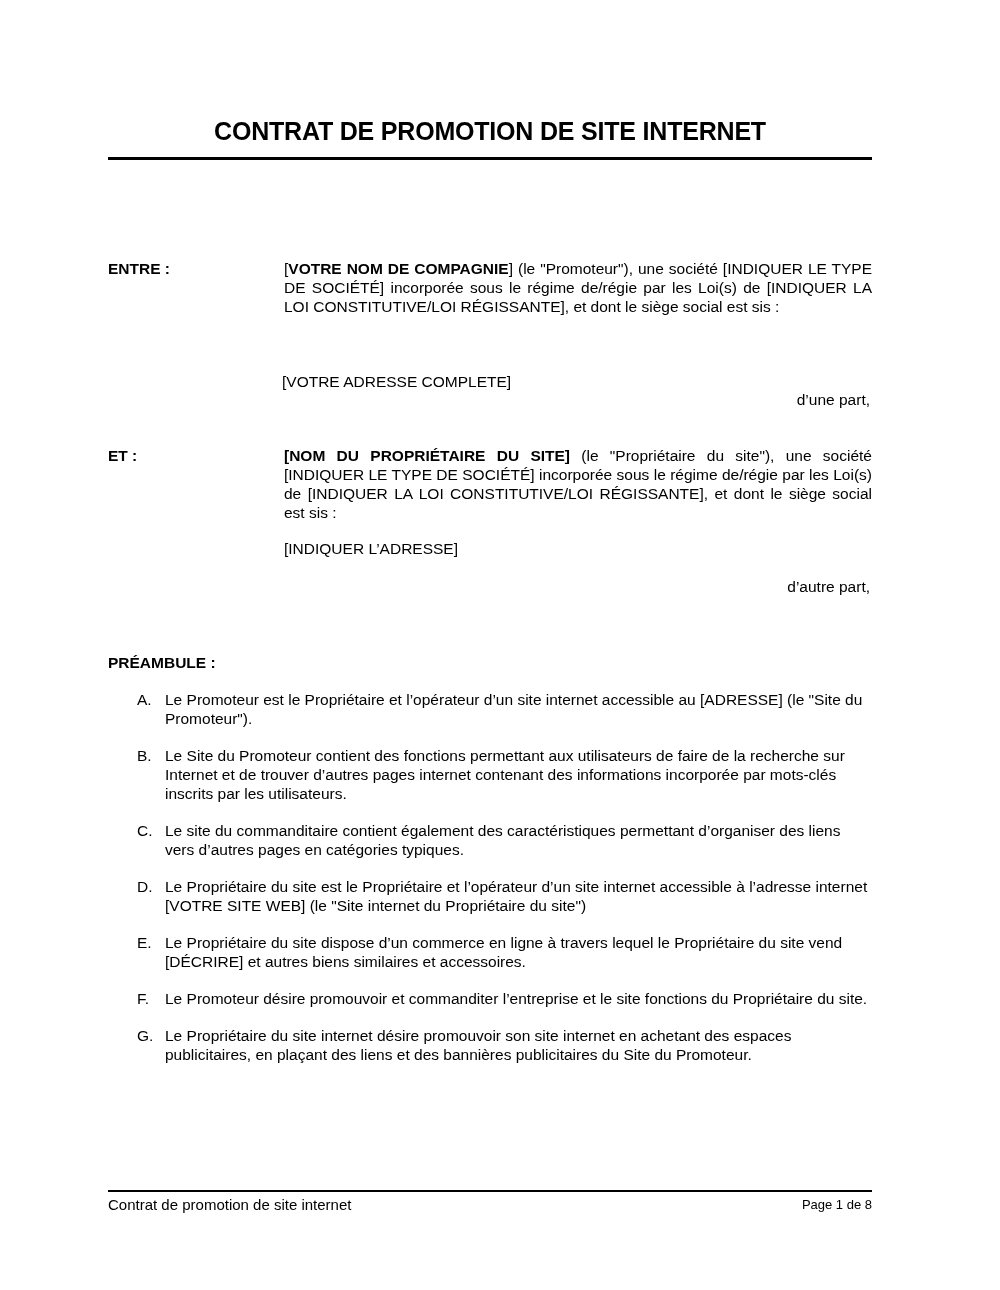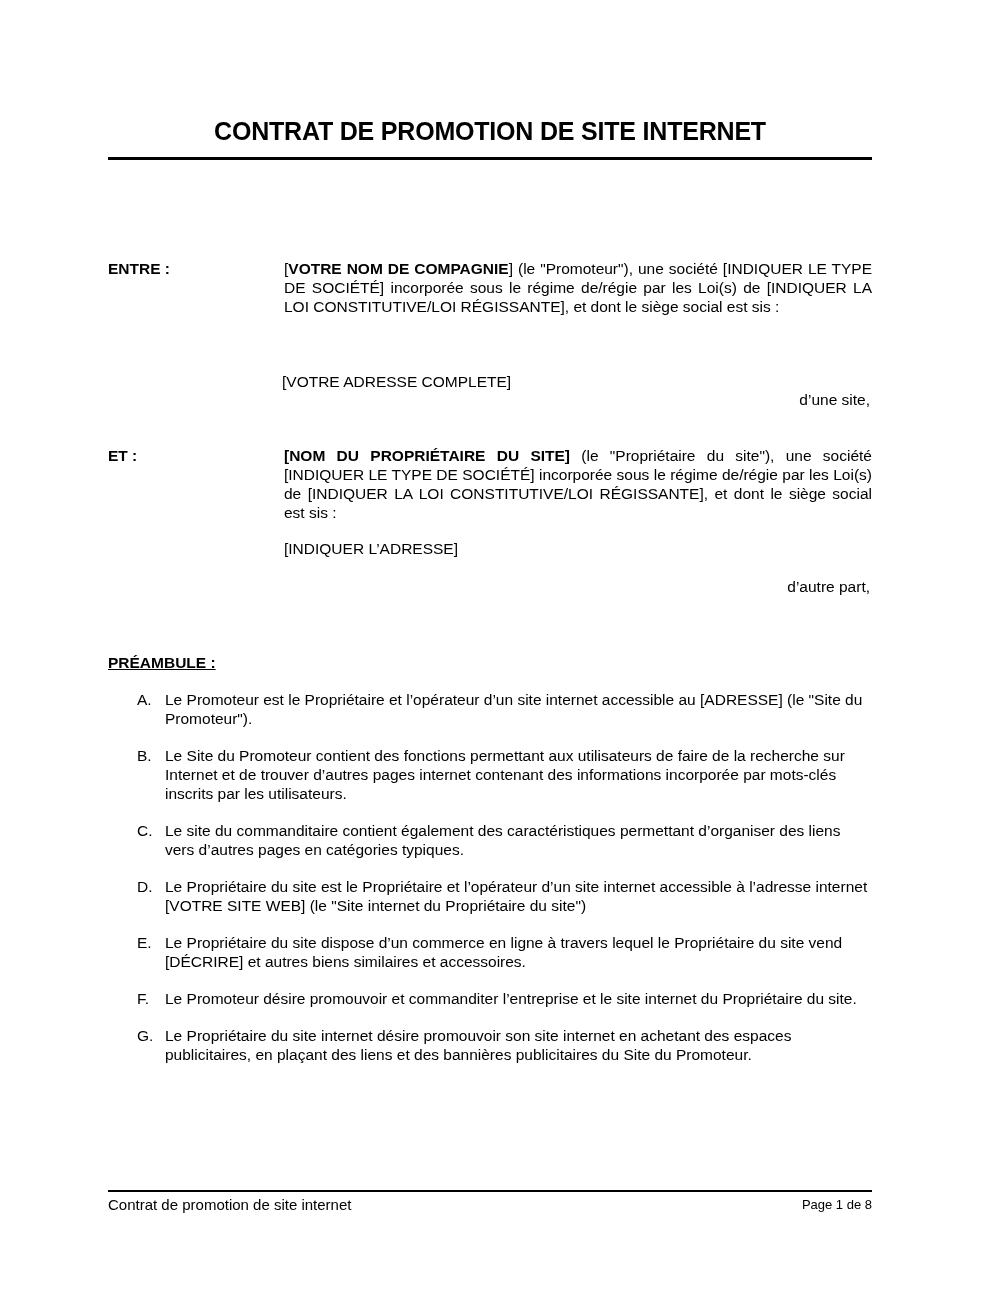--- a/index.html
+++ b/index.html
@@ -74,21 +74,20 @@
     .party-side {
       position: absolute;
       right: 2px;
       text-align: right;
     }
     .preamble-heading {
       position: absolute;
       top: 653px;
       left: 0;
       font-weight: bold;
-      text-decoration: underline;
     }
     .recitals {
       position: absolute;
       top: 690px;
       left: 0;
       width: 764px;
     }
     .recital {
       position: relative;
       padding-left: 57px;
@@ -126,21 +125,21 @@
 <div class="page">
 
   <div class="title">CONTRAT DE PROMOTION DE SITE INTERNET</div>
   <div class="title-rule"></div>
 
 
   <div class="party" style="top:259px;">
     <div class="party-label">ENTRE :</div>
     <div class="party-body"><span>[</span><span class="bold">VOTRE NOM DE COMPAGNIE</span><span>]</span><span> (le "Promoteur"), une société [INDIQUER LE TYPE DE SOCIÉTÉ] incorporée sous le régime de/régie par les Loi(s) de [INDIQUER LA LOI CONSTITUTIVE/LOI RÉGISSANTE], et dont le siège social est sis :</span></div>
     <div class="party-address" style="top:93px;margin-top:20px;">[VOTRE ADRESSE COMPLETE]</div>
-    <div class="party-side" style="top:131px;">d’une site,</div>
+    <div class="party-side" style="top:131px;">d’une part,</div>
   </div>
 
   <div class="party" style="top:446px;">
     <div class="party-label">ET :</div>
     <div class="party-body"><span></span><span class="bold">[NOM DU PROPRIÉTAIRE DU SITE]</span><span></span><span> (le "Propriétaire du site"), une société [INDIQUER LE TYPE DE SOCIÉTÉ] incorporée sous le régime de/régie par les Loi(s) de [INDIQUER LA LOI CONSTITUTIVE/LOI RÉGISSANTE], et dont le siège social est sis :</span></div>
     <div class="party-address" style="top:93px; left:176px;">[INDIQUER L’ADRESSE]</div>
     <div class="party-side" style="top:131px;margin-left:22px;">d’autre part,</div>
   </div>
 
   <div class="preamble-heading">PRÉAMBULE :</div>
@@ -161,21 +160,21 @@
     <div class="recital">
       <span class="recital-letter">D.</span>
       <div>Le Propriétaire du site est le Propriétaire et l’opérateur d’un site internet accessible à l’adresse internet [VOTRE SITE WEB] (le "Site internet du Propriétaire du site")</div>
     </div>
     <div class="recital">
       <span class="recital-letter">E.</span>
       <div>Le Propriétaire du site dispose d’un commerce en ligne à travers lequel le Propriétaire du site vend [DÉCRIRE] et autres biens similaires et accessoires.</div>
     </div>
     <div class="recital">
       <span class="recital-letter">F.</span>
-      <div>Le Promoteur désire promouvoir et commanditer l’entreprise et le site internet du Propriétaire du site.</div>
+      <div>Le Promoteur désire promouvoir et commanditer l’entreprise et le site fonctions du Propriétaire du site.</div>
     </div>
     <div class="recital">
       <span class="recital-letter">G.</span>
       <div>Le Propriétaire du site internet désire promouvoir son site internet en achetant des espaces publicitaires, en plaçant des liens et des bannières publicitaires du Site du Promoteur.</div>
     </div>
   </div>
 
   <div class="footer-rule"></div>
   <div class="footer-left">Contrat de promotion de site internet</div>
   <div class="footer-right">Page 1 de 8</div>

